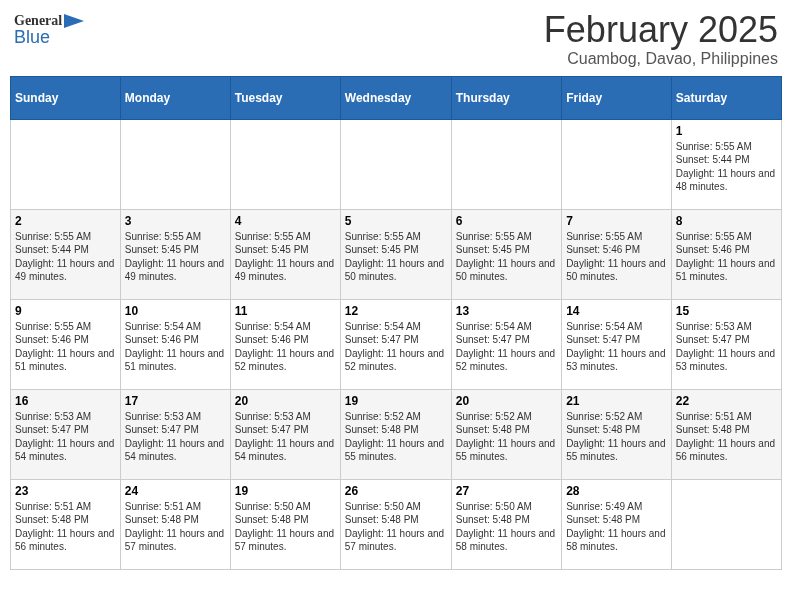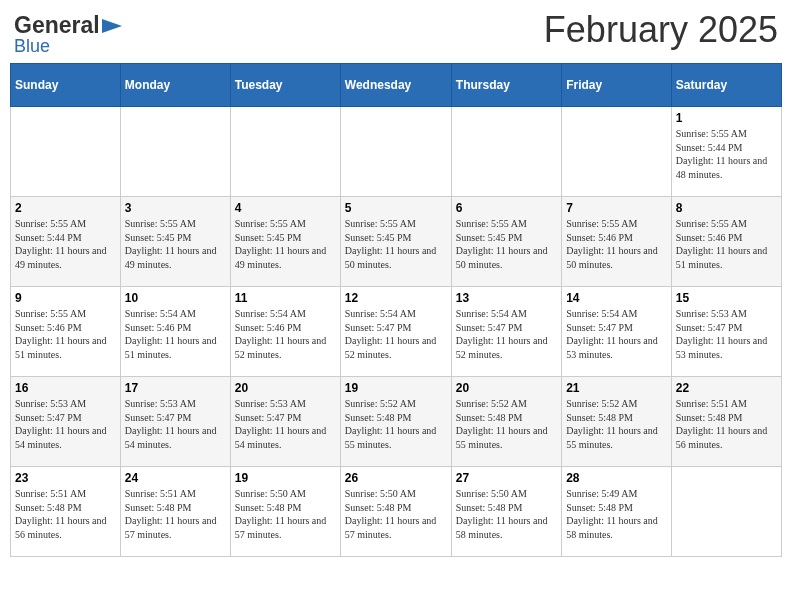--- a/index.html
+++ b/index.html
@@ -17,24 +17,25 @@
       margin-bottom: 8px;
       padding: 0 4px;
     }
     .logo {
       display: flex;
       flex-direction: column;
       align-items: flex-start;
       margin-top: 4px;
     }
     .logo-general {
-      font-size: 23px;
+      font-size: 14px;
       font-weight: bold;
       color: #333;
       line-height: 1;
+      font-family: Liberation Serif, serif;
     }
     .logo-blue {
       font-size: 18px;
       font-weight: normal;
       color: #2a6db5;
       line-height: 1;
     }
     .logo-flag {
       width: 20px;
       height: 14px;
@@ -86,41 +87,41 @@
     .day-num {
       font-weight: bold;
       font-size: 12px;
       display: block;
       margin-bottom: 2px;
     }
     .day-info {
       font-size: 10px;
       color: #333;
       line-height: 1.35;
-      font-family: Liberation Serif, serif;
     }
     .empty-cell {
       background: #fff !important;
     }
   </style>
 </head>
 <body>
 
 <div class="header">
   <div class="logo">
     <div class="logo-top-row">
       <span class="logo-general">General</span>
       <svg class="logo-flag" viewBox="0 0 20 14">
         <polygon points="0,0 20,7 0,14" fill="#2a6db5"></polygon>
       </svg>
     </div>
     <span class="logo-blue">Blue</span>
   </div>
   <div class="title-area">
     <div class="month-year">February 2025</div>
+    <div class="location">Cuambog, Davao, Philippines</div>
   </div>
 </div>
 
 <table class="calendar">
   <thead>
     <tr>
     <th>Sunday</th>
         <th>Monday</th>
         <th>Tuesday</th>
         <th>Wednesday</th>

